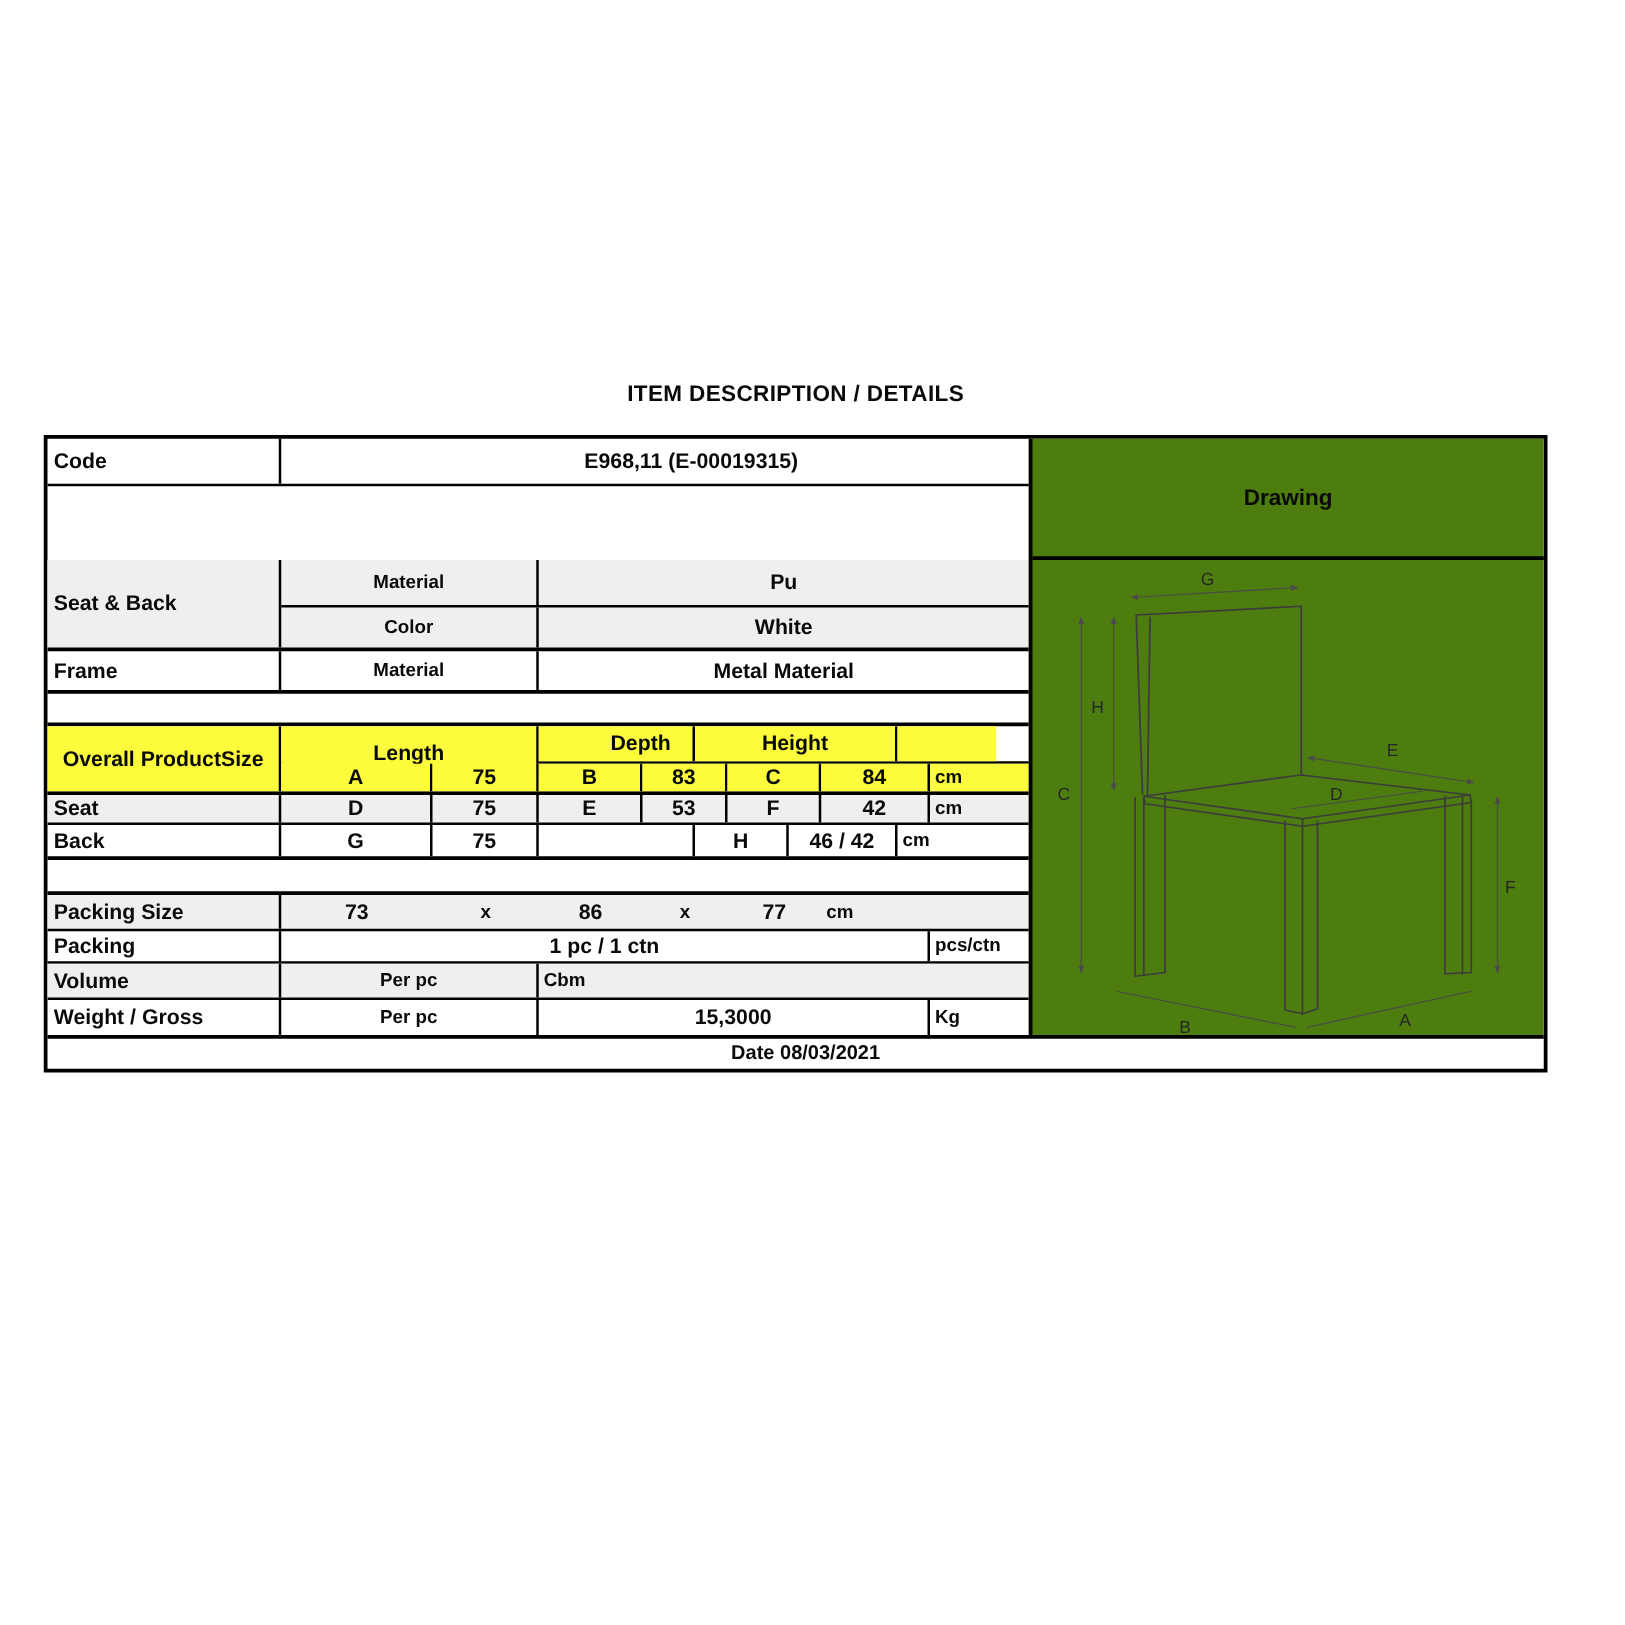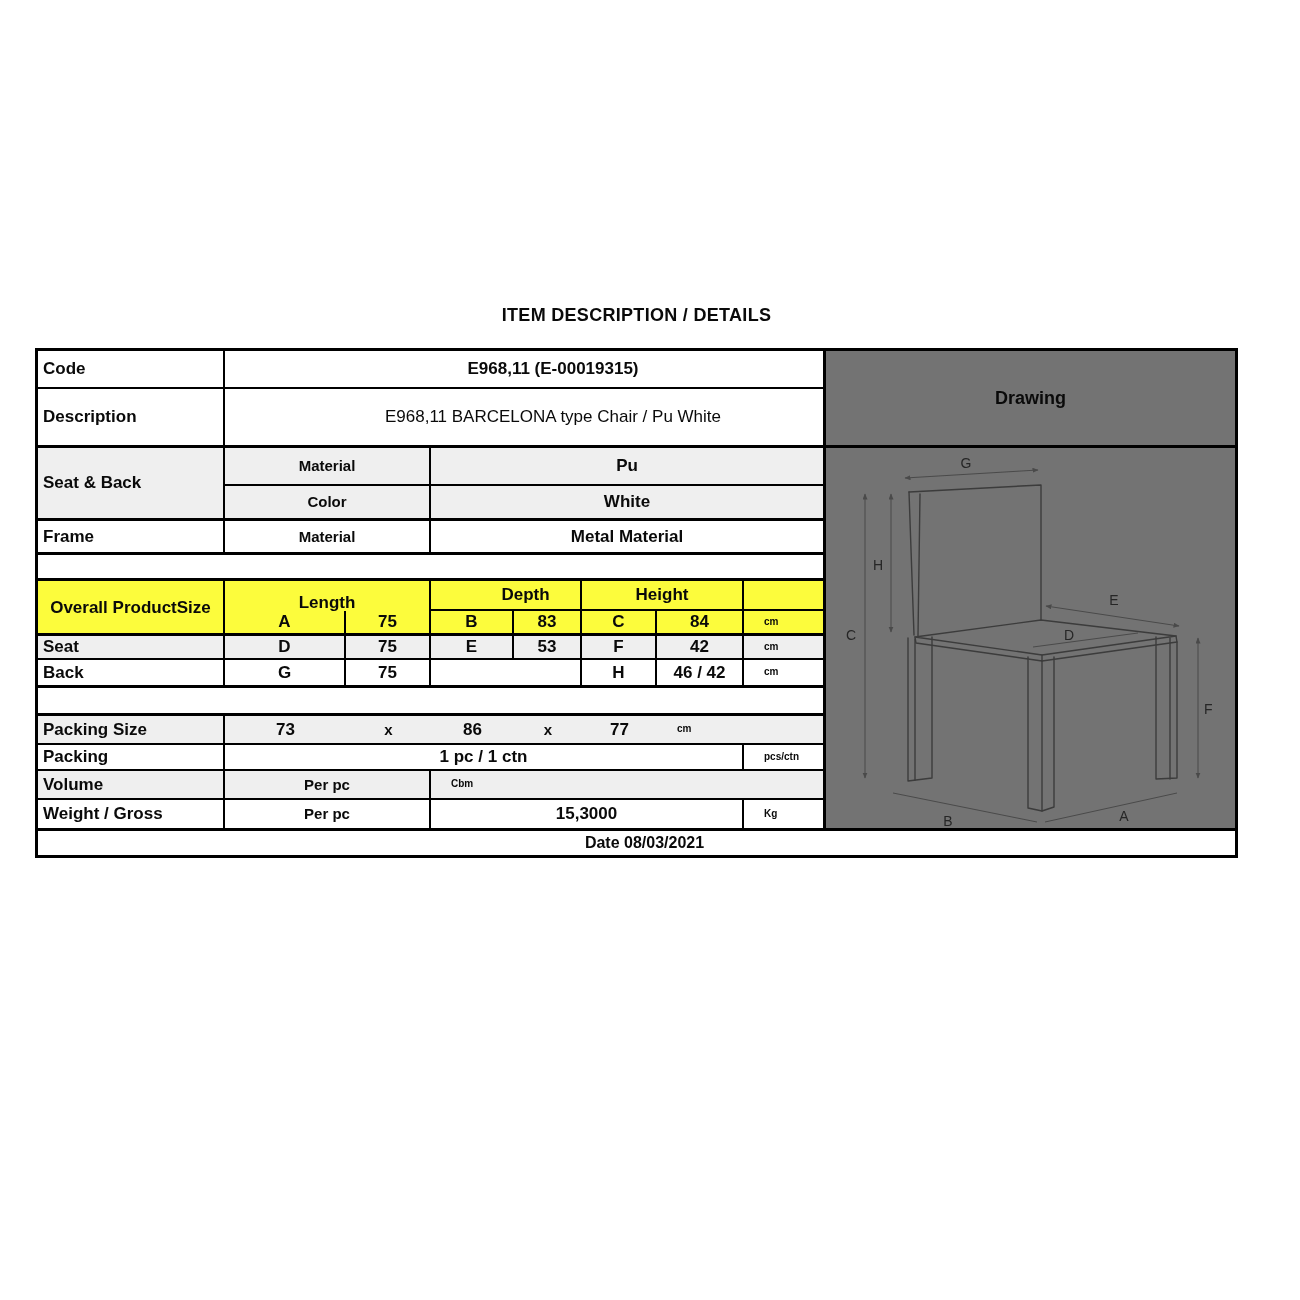--- a/index.html
+++ b/index.html
@@ -14,47 +14,47 @@
     border:3px solid var(--bd,#000);box-sizing:border-box;background:#fff;}
 
   
   .row{position:absolute;left:0;display:flex;box-sizing:border-box;width:785px;}
   .bb2{border-bottom:2px solid var(--bd,#000);}
   .bb3{border-bottom:3px solid var(--bd,#000);}
   .cell{box-sizing:border-box;display:flex;align-items:center;justify-content:center;
     font-size:17px;font-weight:bold;line-height:1.05;overflow:hidden;white-space:nowrap;}
   .br{border-right:2px solid var(--bd,#000);}
   .left{justify-content:flex-start;padding-left:5px;}
-  .unit{justify-content:flex-start;padding-left:20px;font-size:10px;}
+  .unit{justify-content:flex-start;padding-left:4px;font-size:15px;}
   .small{font-size:15px;}
   .shade{background:var(--shade,#efefef);}
   .hl{background:var(--hl,#fcfc3c);}
 
   
   .w-label{width:187px;}
   .w-c1{width:121px;} .w-c2{width:85px;} .w-c3{width:83px;} .w-c4{width:68px;}
   .w-c5{width:75px;}  .w-c6{width:87px;} .w-c7{width:79px;}
   .w-key{width:206px;}  
-  .w-dep{width:151px;padding-left:40px;}  
+  .w-dep{width:125px;padding-left:40px;}  
   .w-hei{width:162px;}  
   .w-val{width:313px;}  
   .w-mid{width:519px;}  
   .w-rest{width:598px;} 
 
   
   .section{position:absolute;left:0;display:flex;box-sizing:border-box;width:785px;}
   .section .inner{display:flex;flex-direction:column;width:598px;}
   .irow{display:flex;box-sizing:border-box;width:598px;}
 
   .pad-center{padding-left:58px;} 
 
   .two-line{flex-direction:row;line-height:25px;}
 
   .drawing-panel{position:absolute;left:785px;top:0;width:412px;height:477px;
-    box-sizing:border-box;border-left:3px solid var(--bd,#000);background:#737373;}
+    box-sizing:border-box;border-left:3px solid var(--bd,#000);background:#4d7c0f;}
   .drawing-header{height:97px;box-sizing:border-box;border-bottom:3px solid var(--bd,#000);
     display:flex;align-items:center;justify-content:center;font-size:18px;font-weight:bold;}
   .drawing-body{height:380px;position:relative;}
 
   .date-row{position:absolute;left:0;top:477px;width:1197px;height:27px;box-sizing:border-box;
     border-top:3px solid var(--bd,#000);display:flex;align-items:center;justify-content:center;
     font-size:16px;font-weight:bold;padding-left:16px;}
 
   svg text{font-family:"Liberation Sans","DejaVu Sans",sans-serif;font-size:14px;fill:#262626;}
   svg .ln{stroke:var(--ln,#3c3c3c);stroke-width:1.4;fill:none;stroke-linejoin:round;stroke-linecap:round;}
@@ -67,24 +67,20 @@
 
   <div class="doc-title">ITEM DESCRIPTION / DETAILS</div>
 
   <div class="tbl">
 
     <div class="row bb2" style="top:0;height:38px;">
       <div class="cell w-label br left">Code</div>
       <div class="cell w-rest pad-center">E968,11 (E-00019315)</div>
     </div>
 
-    <div class="row bb3" style="top:38px;height:59px;">
-      <div class="cell w-label br left">Description</div>
-      <div class="cell w-rest pad-center" style="font-weight:normal;">E968,11 BARCELONA type Chair / Pu White</div>
-    </div>
 
     <div class="section bb3 shade" style="top:97px;height:73px;">
       <div class="cell w-label br left" style="height:70px;">Seat &amp; Back</div>
       <div class="inner">
         <div class="irow bb2" style="height:38px;">
           <div class="cell w-key br small" style="height:36px;">Material</div>
           <div class="cell" style="width:392px;height:36px;">Pu</div>
         </div>
         <div class="irow" style="height:32px;">
           <div class="cell w-key br small" style="height:32px;">Color</div>

